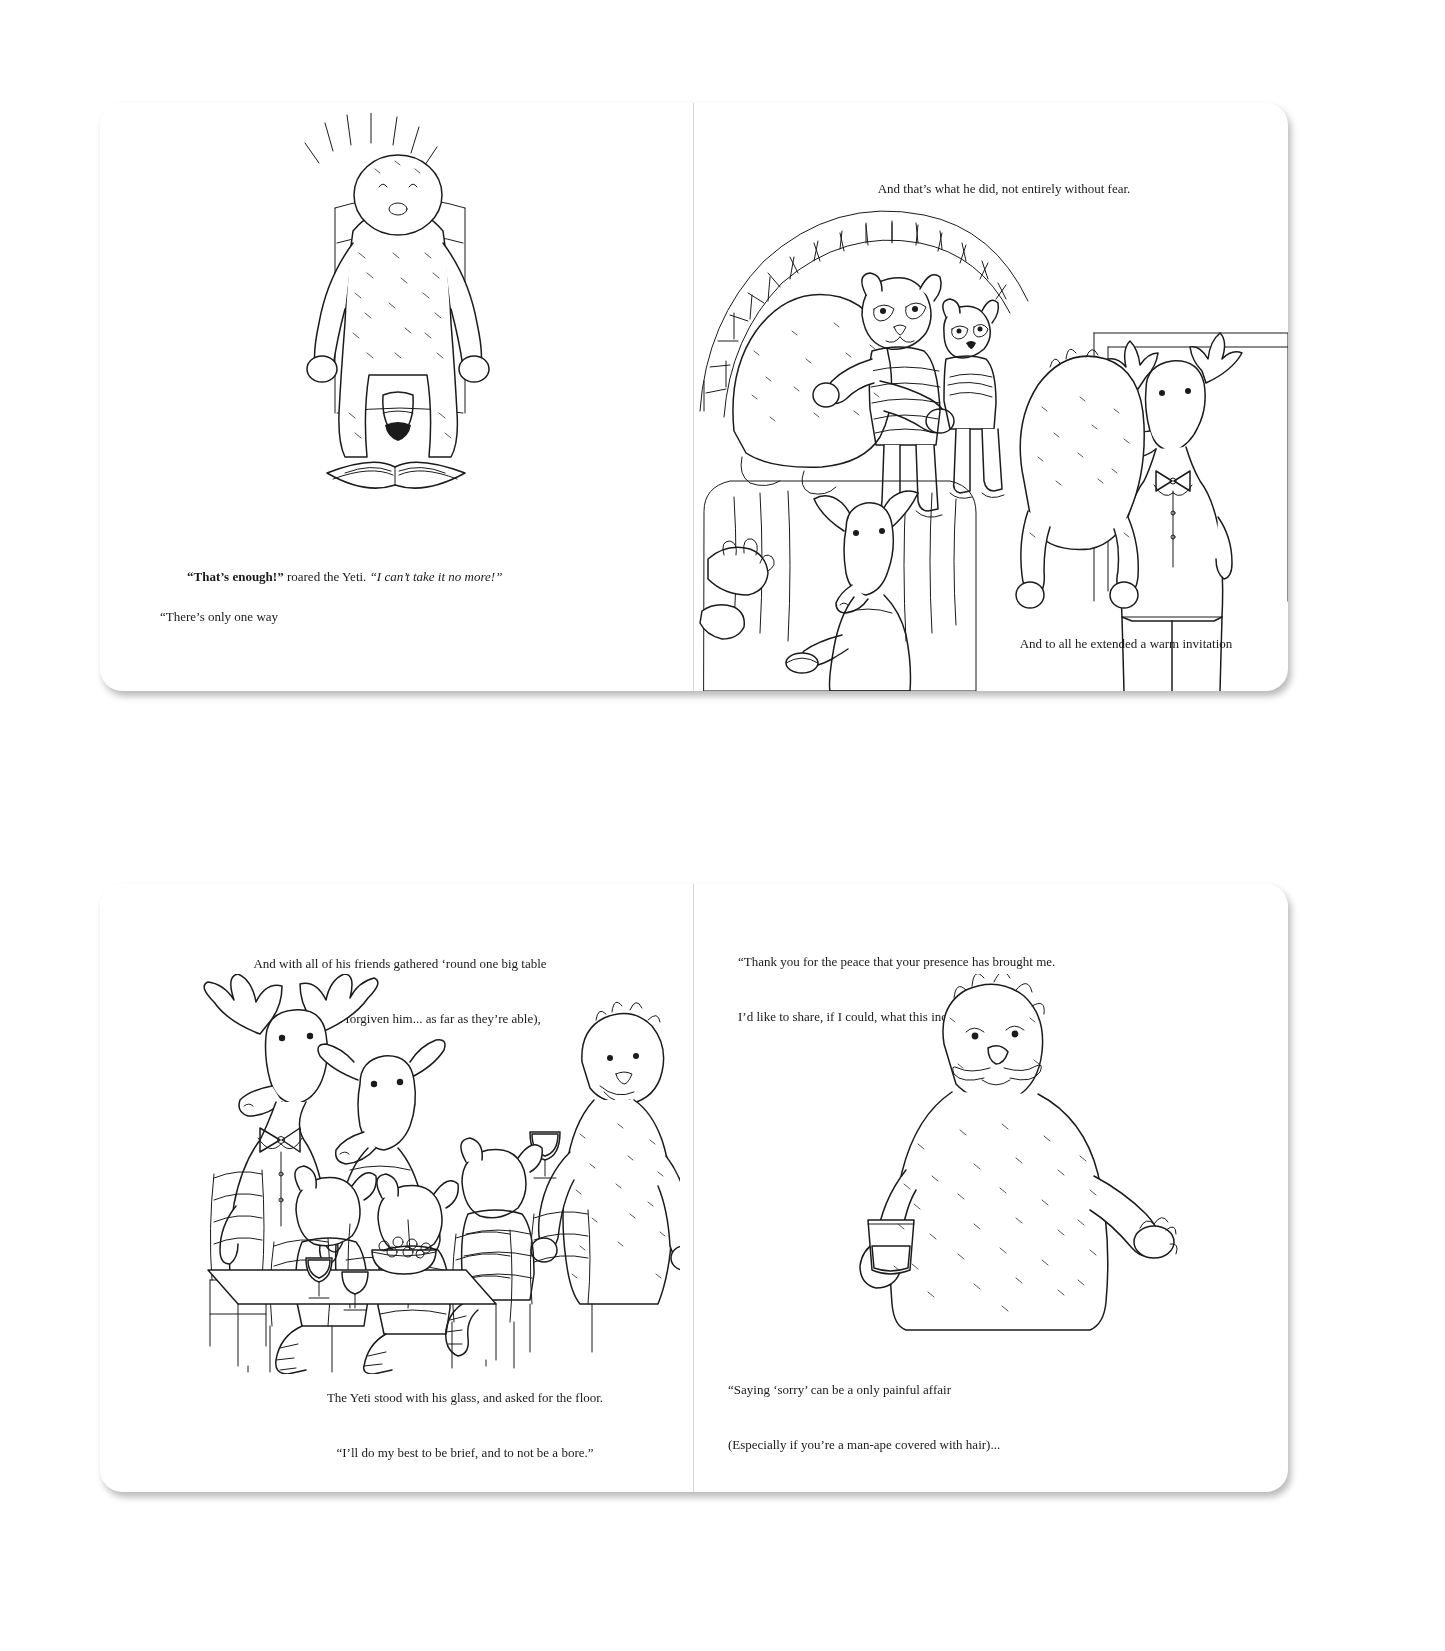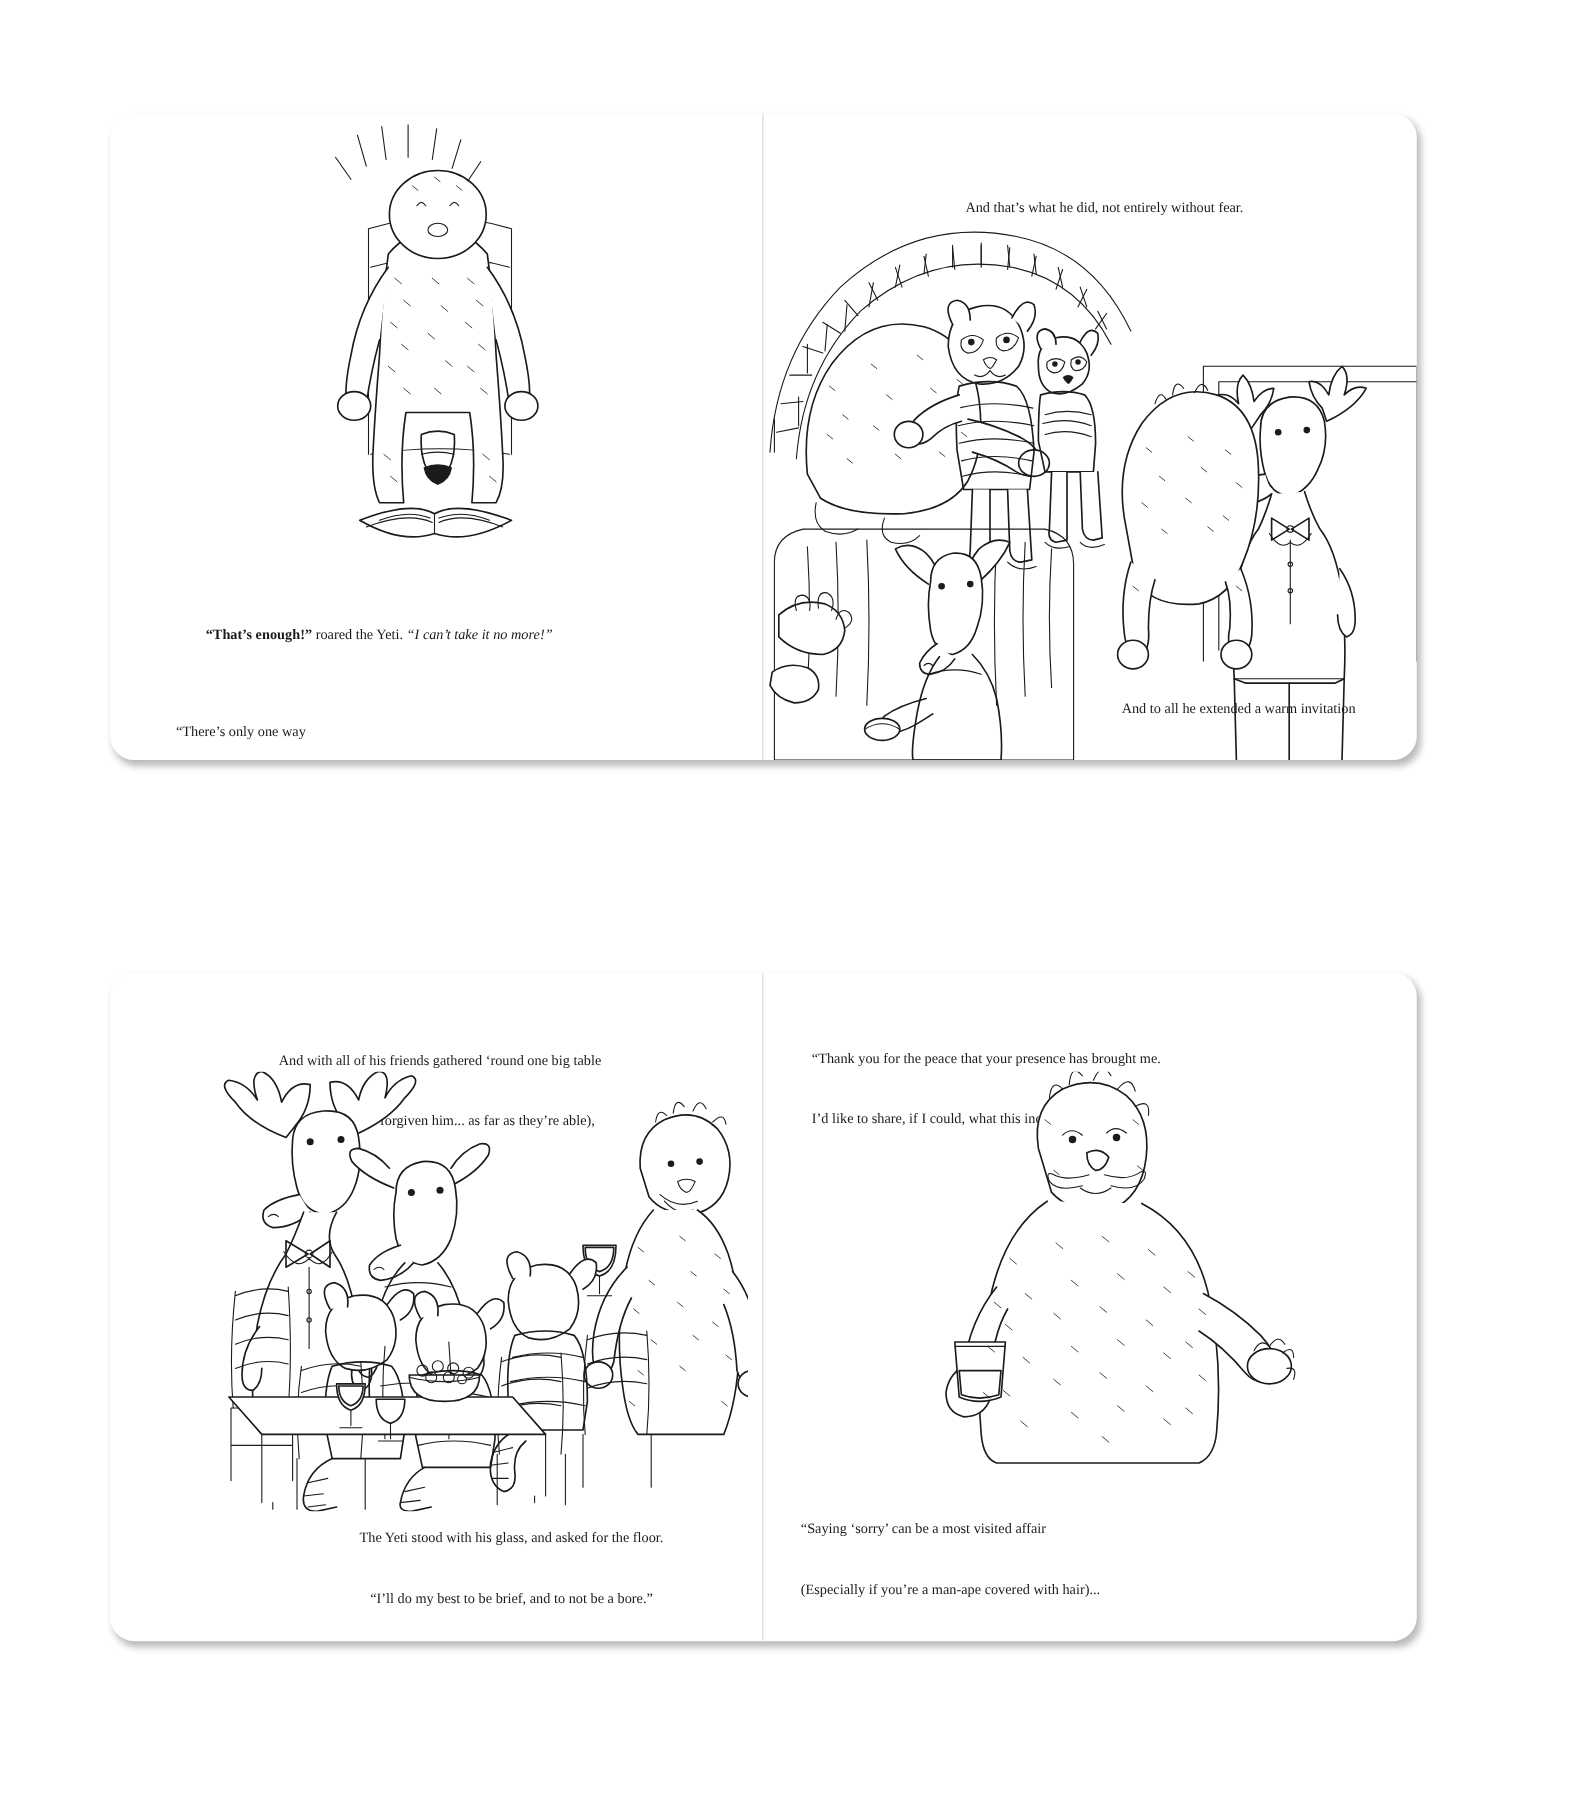--- a/index.html
+++ b/index.html
@@ -130,21 +130,21 @@
           <path class="ink white-fill" d="M52,360 Q98,342 120,354 Q142,342 190,360 Q150,382 120,372 Q90,382 52,360 Z"></path>
           <path class="ink-thin" d="M120,354 L120,372 M70,360 Q96,350 116,358 M170,360 Q146,350 124,358"></path>
           <path class="ink-thin" d="M58,366 Q96,352 118,362 M182,366 Q146,352 124,362"></path>
         </svg>
       </div>
 
       <div class="txt" style="left:60px; top:428px; width:490px;">
         <div><span class="b">“That’s enough!”</span><span> roared the Yeti. </span><span class="i">“I can’t take it no more!”</span></div>
       </div>
 
-      <div class="txt" style="left:60px; top:516px; width:500px;">
+      <div class="txt" style="left:60px; top:468px; width:500px;">
         <div>“There’s only one way</div>
         
         
       </div>
     </div>
 
     <div class="leaf leaf-right">
 
       <div class="txt center" style="left:40px; top:40px; width:540px;">
         <div>And that’s what he did, not entirely without fear.</div>
@@ -505,21 +505,21 @@
                      M208,150 l6,5 M222,184 l6,5 M206,214 l6,5 M222,244 l6,5 M206,274 l6,5 M222,304 l6,5 M208,332 l6,5
                      M250,162 l6,5 M264,196 l6,5 M248,226 l6,5 M264,256 l6,5 M248,286 l6,5 M264,316 l6,5
                      M286,182 l6,5 M296,216 l6,5 M284,246 l6,5 M296,276 l6,5 M284,306 l6,5
                      M110,210 l6,5 M104,250 l6,5 M100,292 l6,5
                      M156,44 l5,4 M236,44 l5,4 M164,90 l5,4 M240,86 l5,4"></path>
           </g>
         </svg>
       </div>
 
       <div class="txt" style="left:34px; top:460px; width:556px;">
-        <div>“Saying ‘sorry’ can be a most visited affair</div>
+        <div>“Saying ‘sorry’ can be a only painful affair</div>
         <div>(Especially if you’re a man-ape covered with hair)...</div>
         
         
       </div>
     </div>
   </div>
 
 </div>
 
 </body></html>

